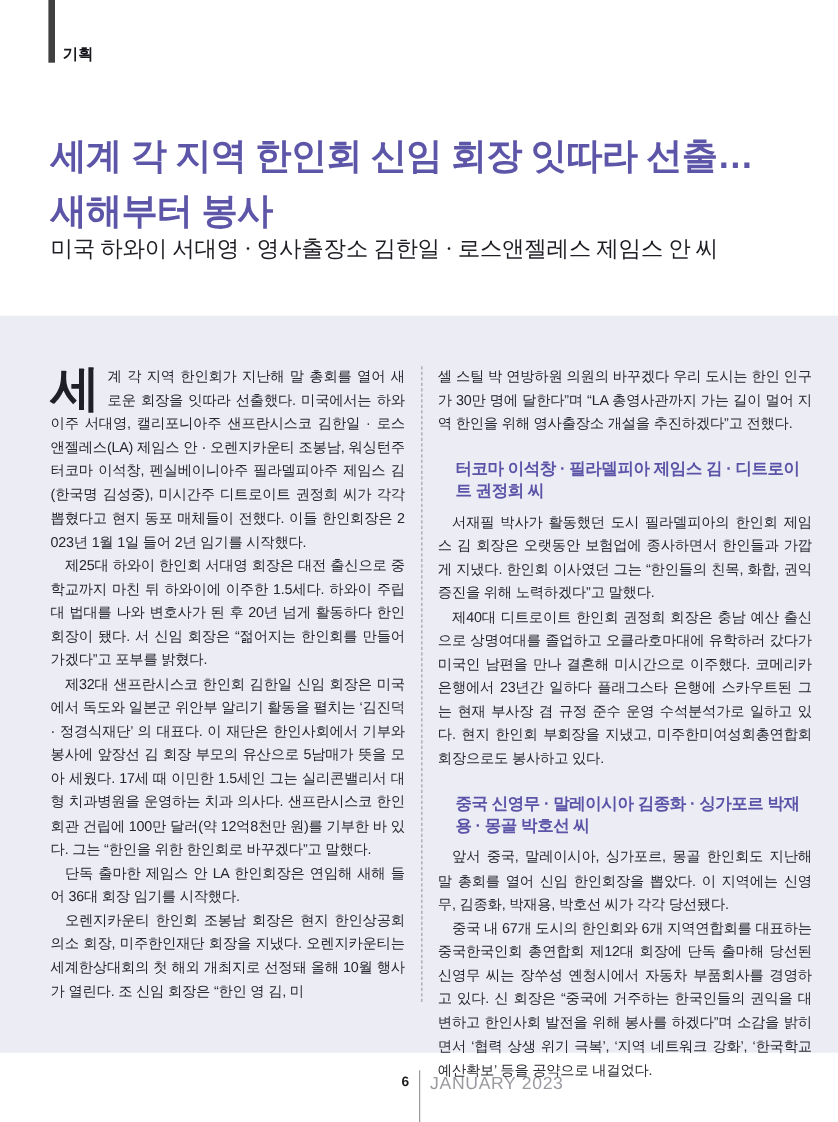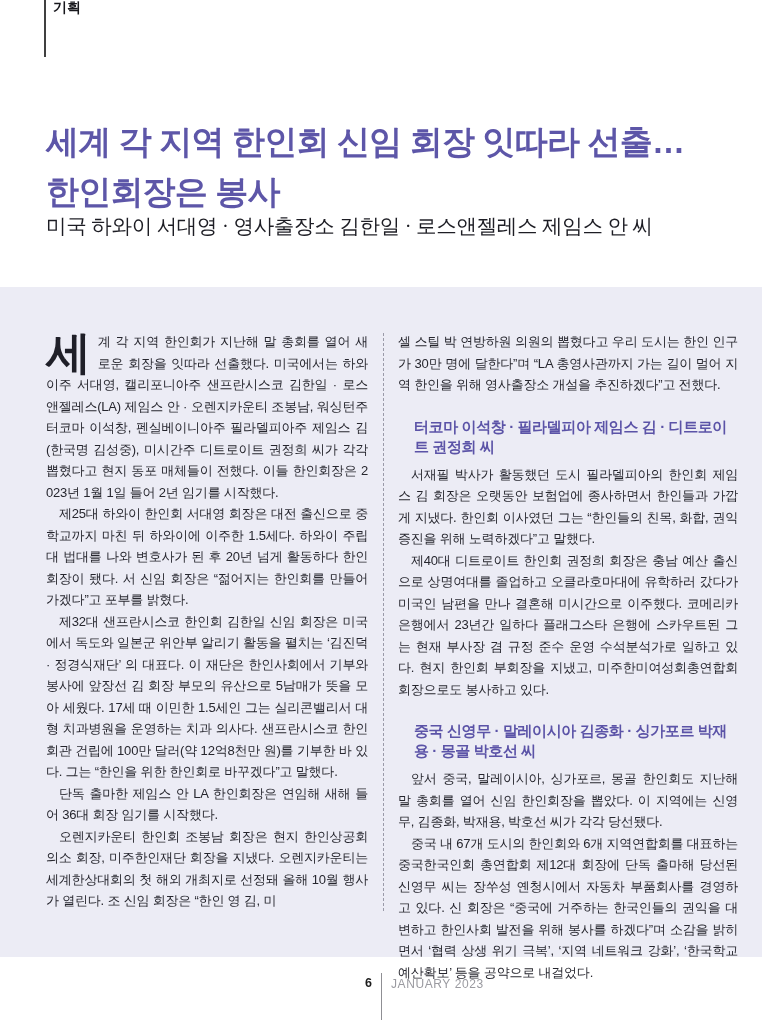--- a/index.html
+++ b/index.html
@@ -3,22 +3,22 @@
 <meta charset="utf-8">
 <style>
   html,body{margin:0;padding:0;background:#fff;}
   .page{
     position:relative;width:762px;height:1020px;background:#ffffff;
     font-family:"Liberation Sans","DejaVu Sans",sans-serif;overflow:hidden;
   }
   
   .kicker{
     position:absolute;left:44px;top:0;height:57px;
-    border-left:2px solid #404040;padding-left:7px;
-    display:flex;align-items:flex-start;
+    border-left:6px solid #404040;padding-left:7px;
+    display:flex;align-items:flex-end;
   }
   .kicker-label{font-size:14px;font-weight:bold;color:#17171c;line-height:1;padding-bottom:1px;}
   
   .headline{
     position:absolute;left:46px;top:117px;margin:0;width:690px;
     font-size:33px;font-weight:bold;color:#5d56a8;letter-spacing:-0.8px;line-height:50px;
   }
   .hl-line{display:block;}
   .subtitle{
     position:absolute;left:46px;top:212px;margin:0;width:690px;
@@ -45,55 +45,55 @@
     margin:3px 7px 0 0;
   }
   .subhead{
     margin:21px 0 7px 16px;font-size:15px;font-weight:bold;color:#5b53a7;
     letter-spacing:-0.4px;line-height:20px;
   }
   
   .footer{position:absolute;left:365px;top:973px;display:flex;gap:9px;align-items:flex-start;}
   .pagenum{font-size:12.5px;font-weight:bold;color:#1d1d1d;margin-top:3px;}
   .footer-rule{width:1px;height:47px;background:#8f8f94;}
-  .issue{font-size:12px;color:#9a9aa0;letter-spacing:0.6px;margin-top:4px;}
+  .issue{font-size:16px;color:#9a9aa0;letter-spacing:0.6px;margin-top:4px;}
 </style>
 </head>
 <body>
 
 <div class="page">
 
   <div class="kicker">
     <span class="kicker-label">기획</span>
   </div>
 
   <h1 class="headline">
     <span class="hl-line">세계 각 지역 한인회 신임 회장 잇따라 선출…</span>
-    <span class="hl-line">한인회장은 봉사</span>
+    <span class="hl-line">새해부터 봉사</span>
   </h1>
 
   <p class="subtitle">미국 하와이 서대영 · 영사출장소 김한일 · 로스앤젤레스 제임스 안 씨</p>
 
   <div class="panel">
 
     <div class="col col-left">
       <p class="para">
         <span class="dropcap">세</span>
         <span>계 각 지역 한인회가 지난해 말 총회를 열어 새로운 회장을 잇따라 선출했다. 미국에서는 하와이주 서대영, 캘리포니아주 샌프란시스코 김한일 · 로스앤젤레스(LA) 제임스 안 · 오렌지카운티 조봉남, 워싱턴주 터코마 이석창, 펜실베이니아주 필라델피아주 제임스 김(한국명 김성중), 미시간주 디트로이트 권정희 씨가 각각 뽑혔다고 현지 동포 매체들이 전했다. 이들 한인회장은 2023년 1월 1일 들어 2년 임기를 시작했다.</span>
       </p>
       <p class="para indent">제25대 하와이 한인회 서대영 회장은 대전 출신으로 중학교까지 마친 뒤 하와이에 이주한 1.5세다. 하와이 주립대 법대를 나와 변호사가 된 후 20년 넘게 활동하다 한인회장이 됐다. 서 신임 회장은 “젊어지는 한인회를 만들어가겠다”고 포부를 밝혔다.</p>
       <p class="para indent">제32대 샌프란시스코 한인회 김한일 신임 회장은 미국에서 독도와 일본군 위안부 알리기 활동을 펼치는 ‘김진덕 · 정경식재단’ 의 대표다. 이 재단은 한인사회에서 기부와 봉사에 앞장선 김 회장 부모의 유산으로 5남매가 뜻을 모아 세웠다. 17세 때 이민한 1.5세인 그는 실리콘밸리서 대형 치과병원을 운영하는 치과 의사다. 샌프란시스코 한인회관 건립에 100만 달러(약 12억8천만 원)를 기부한 바 있다. 그는 “한인을 위한 한인회로 바꾸겠다”고 말했다.</p>
       <p class="para indent">단독 출마한 제임스 안 LA 한인회장은 연임해 새해 들어 36대 회장 임기를 시작했다.</p>
       <p class="para indent">오렌지카운티 한인회 조봉남 회장은 현지 한인상공회의소 회장, 미주한인재단 회장을 지냈다. 오렌지카운티는 세계한상대회의 첫 해외 개최지로 선정돼 올해 10월 행사가 열린다. 조 신임 회장은 “한인 영 김, 미</p>
     </div>
 
     <div class="divider"></div>
 
     <div class="col col-right">
-      <p class="para">셀 스틸 박 연방하원 의원의 뽑혔다고 우리 도시는 한인 인구가 30만 명에 달한다”며 “LA 총영사관까지 가는 길이 멀어 지역 한인을 위해 영사출장소 개설을 추진하겠다”고 전했다.</p>
+      <p class="para">셀 스틸 박 연방하원 의원의 바꾸겠다 우리 도시는 한인 인구가 30만 명에 달한다”며 “LA 총영사관까지 가는 길이 멀어 지역 한인을 위해 영사출장소 개설을 추진하겠다”고 전했다.</p>
       <h2 class="subhead">터코마 이석창 · 필라델피아 제임스 김 · 디트로이트 권정희 씨</h2>
       <p class="para indent">서재필 박사가 활동했던 도시 필라델피아의 한인회 제임스 김 회장은 오랫동안 보험업에 종사하면서 한인들과 가깝게 지냈다. 한인회 이사였던 그는 “한인들의 친목, 화합, 권익 증진을 위해 노력하겠다”고 말했다.</p>
       <p class="para indent">제40대 디트로이트 한인회 권정희 회장은 충남 예산 출신으로 상명여대를 졸업하고 오클라호마대에 유학하러 갔다가 미국인 남편을 만나 결혼해 미시간으로 이주했다. 코메리카 은행에서 23년간 일하다 플래그스타 은행에 스카우트된 그는 현재 부사장 겸 규정 준수 운영 수석분석가로 일하고 있다. 현지 한인회 부회장을 지냈고, 미주한미여성회총연합회 회장으로도 봉사하고 있다.</p>
       <h2 class="subhead">중국 신영무 · 말레이시아 김종화 · 싱가포르 박재용 · 몽골 박호선 씨</h2>
       <p class="para indent">앞서 중국, 말레이시아, 싱가포르, 몽골 한인회도 지난해 말 총회를 열어 신임 한인회장을 뽑았다. 이 지역에는 신영무, 김종화, 박재용, 박호선 씨가 각각 당선됐다.</p>
       <p class="para indent">중국 내 67개 도시의 한인회와 6개 지역연합회를 대표하는 중국한국인회 총연합회 제12대 회장에 단독 출마해 당선된 신영무 씨는 장쑤성 옌청시에서 자동차 부품회사를 경영하고 있다. 신 회장은 “중국에 거주하는 한국인들의 권익을 대변하고 한인사회 발전을 위해 봉사를 하겠다”며 소감을 밝히면서 ‘협력 상생 위기 극복’, ‘지역 네트워크 강화’, ‘한국학교 예산확보’ 등을 공약으로 내걸었다.</p>
 
     </div>
 
   </div>

